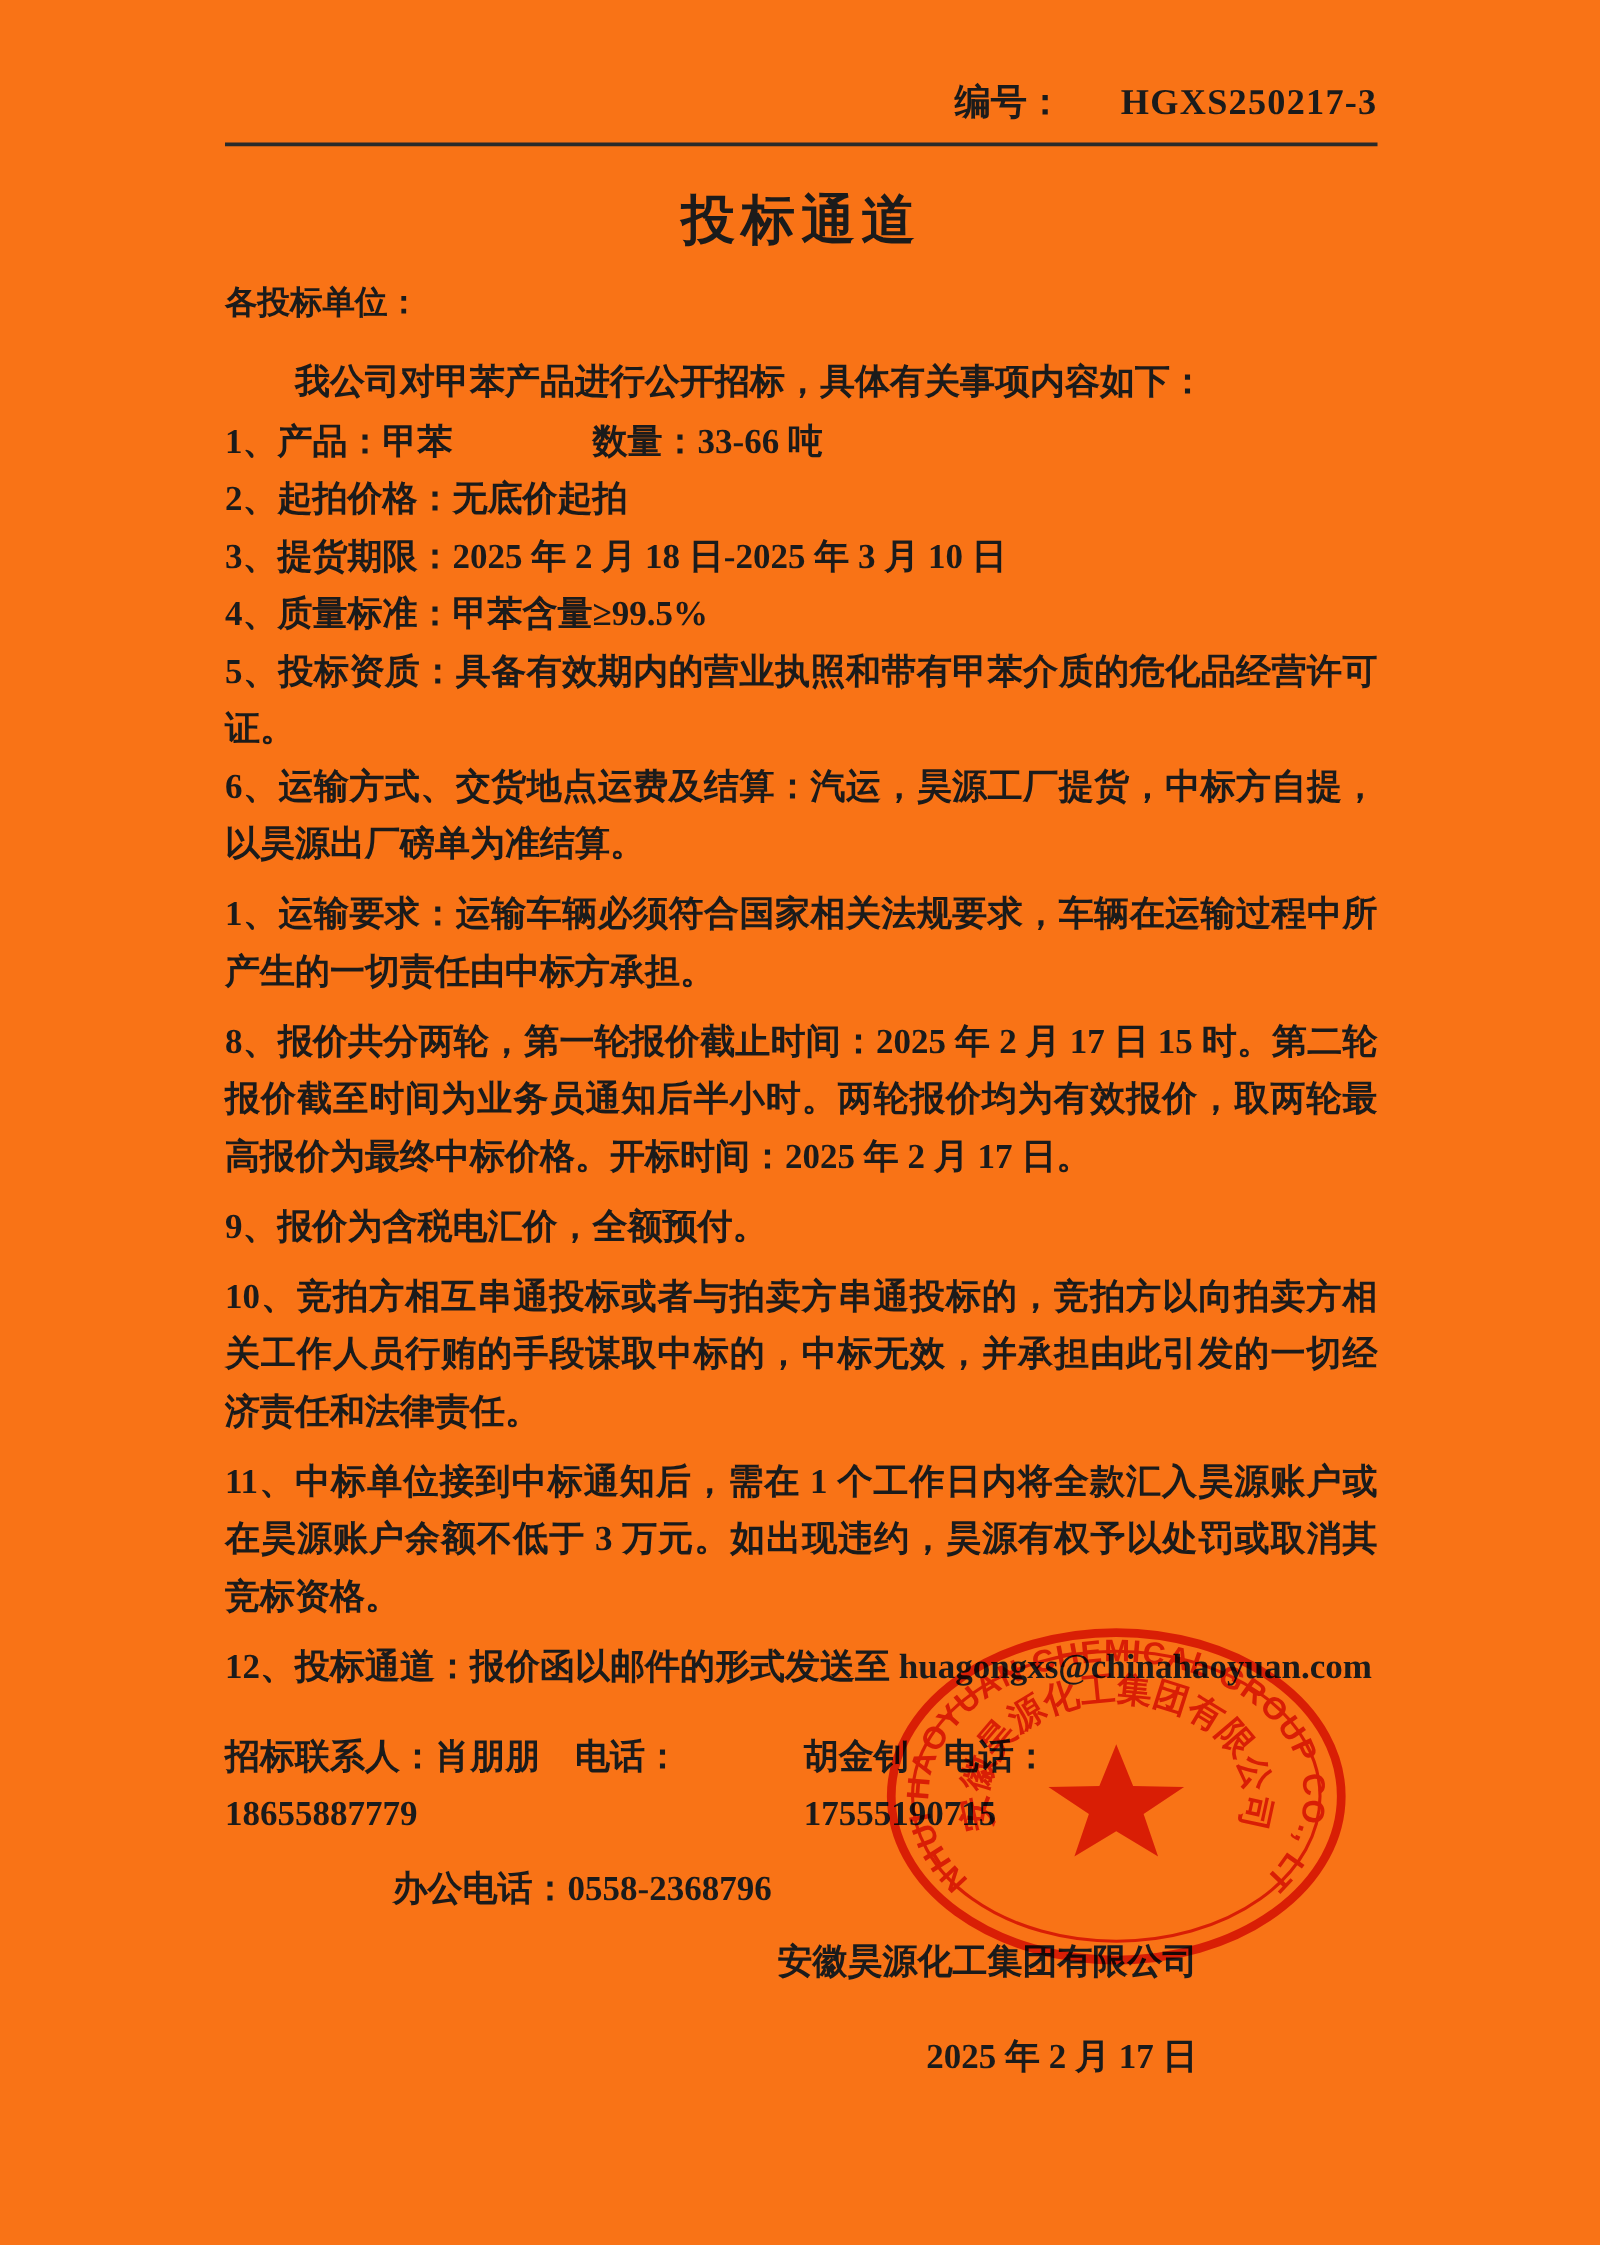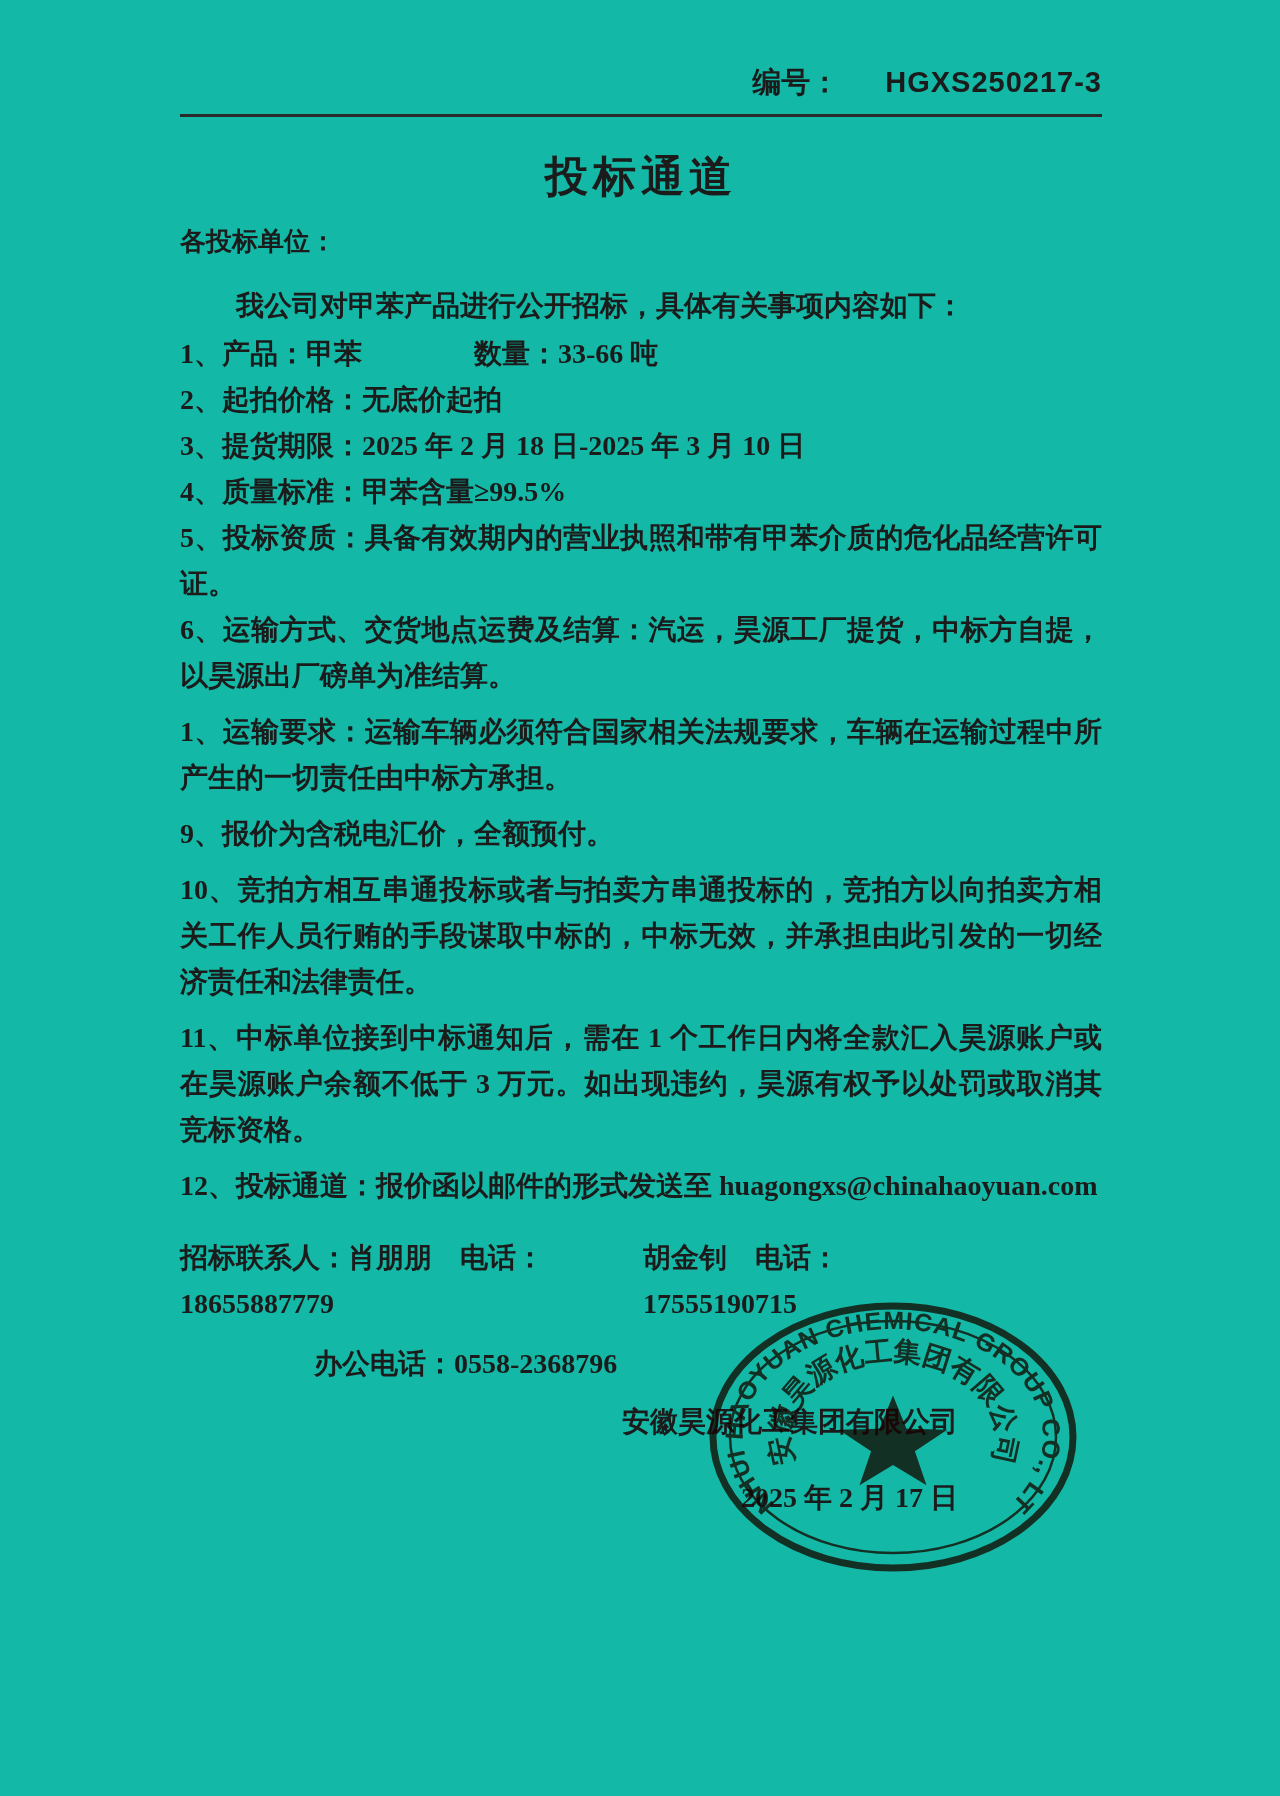--- a/index.html
+++ b/index.html
@@ -1,41 +1,41 @@
 <!DOCTYPE html>
 <html><head>
 <meta charset="utf-8">
 <style>
   html, body { margin: 0; padding: 0; background: #e9e9e9; }
   .page {
     position: relative;
     width: 1280px;
     height: 1796px;
     margin: 0 auto;
-    background: #14b8a6;
+    background: #f97316;
     color: #1b1b1b;
     box-sizing: border-box;
     padding: 64px 178px 0 180px;
     font-family: "Liberation Serif", "DejaVu Serif", serif;
     font-size: 28px;
     font-weight: 600;
     line-height: 46px;
     overflow: hidden;
   }
   .doc-no {
     display: flex;
     justify-content: flex-end;
     align-items: baseline;
     font-size: 29px;
     font-weight: 700;
     line-height: 36px;
   }
   .doc-no .label { font-family: "Liberation Serif", serif; }
   .doc-no .num {
-    font-family: Liberation Sans, sans-serif;
+    font-family: Liberation Serif, serif;
     margin-left: 46px;
     letter-spacing: 1px;
   }
   .rule {
     margin-top: 14px;
     border-top: 3px solid #2a2a2a;
     width: 100%;
   }
   h1.title {
     margin: 34px 0 0 0;
@@ -109,20 +109,21 @@
   <p class="intro">我公司对甲苯产品进行公开招标，具体有关事项内容如下：</p>
 
   <div class="items">
     <p>1、产品：甲苯　　　　数量：33-66 吨</p>
     <p>2、起拍价格：无底价起拍</p>
     <p>3、提货期限：2025 年 2 月 18 日-2025 年 3 月 10 日</p>
     <p>4、质量标准：甲苯含量≥99.5%</p>
     <p>5、投标资质：具备有效期内的营业执照和带有甲苯介质的危化品经营许可证。</p>
     <p>6、运输方式、交货地点运费及结算：汽运，昊源工厂提货，中标方自提，以昊源出厂磅单为准结算。</p>
     <p class="sp">1、运输要求：运输车辆必须符合国家相关法规要求，车辆在运输过程中所产生的一切责任由中标方承担。</p>
+    <p class="sp">8、报价共分两轮，第一轮报价截止时间：2025 年 2 月 17 日 15 时。第二轮报价截至时间为业务员通知后半小时。两轮报价均为有效报价，取两轮最高报价为最终中标价格。开标时间：2025 年 2 月 17 日。</p>
     <p class="sp">9、报价为含税电汇价，全额预付。</p>
     <p class="sp">10、竞拍方相互串通投标或者与拍卖方串通投标的，竞拍方以向拍卖方相关工作人员行贿的手段谋取中标的，中标无效，并承担由此引发的一切经济责任和法律责任。</p>
     <p class="sp">11、中标单位接到中标通知后，需在 1 个工作日内将全款汇入昊源账户或在昊源账户余额不低于 3 万元。如出现违约，昊源有权予以处罚或取消其竞标资格。</p>
     <p class="sp">12、投标通道：报价函以邮件的形式发送至 huagongxs@chinahaoyuan.com</p>
   </div>
 
   <div class="contact-row">
     <span>招标联系人：肖朋朋　电话：18655887779</span>
     <span>胡金钊　电话：17555190715</span>
   </div>

